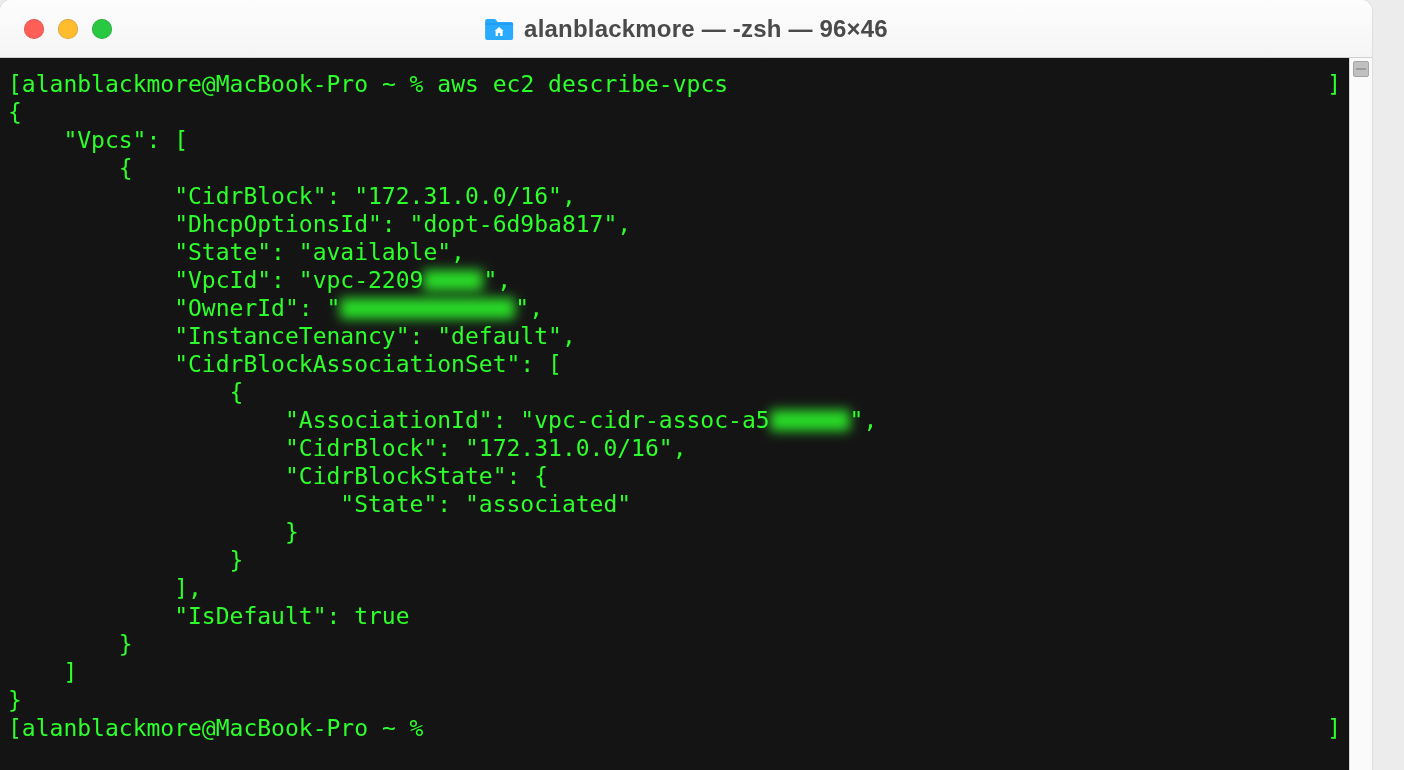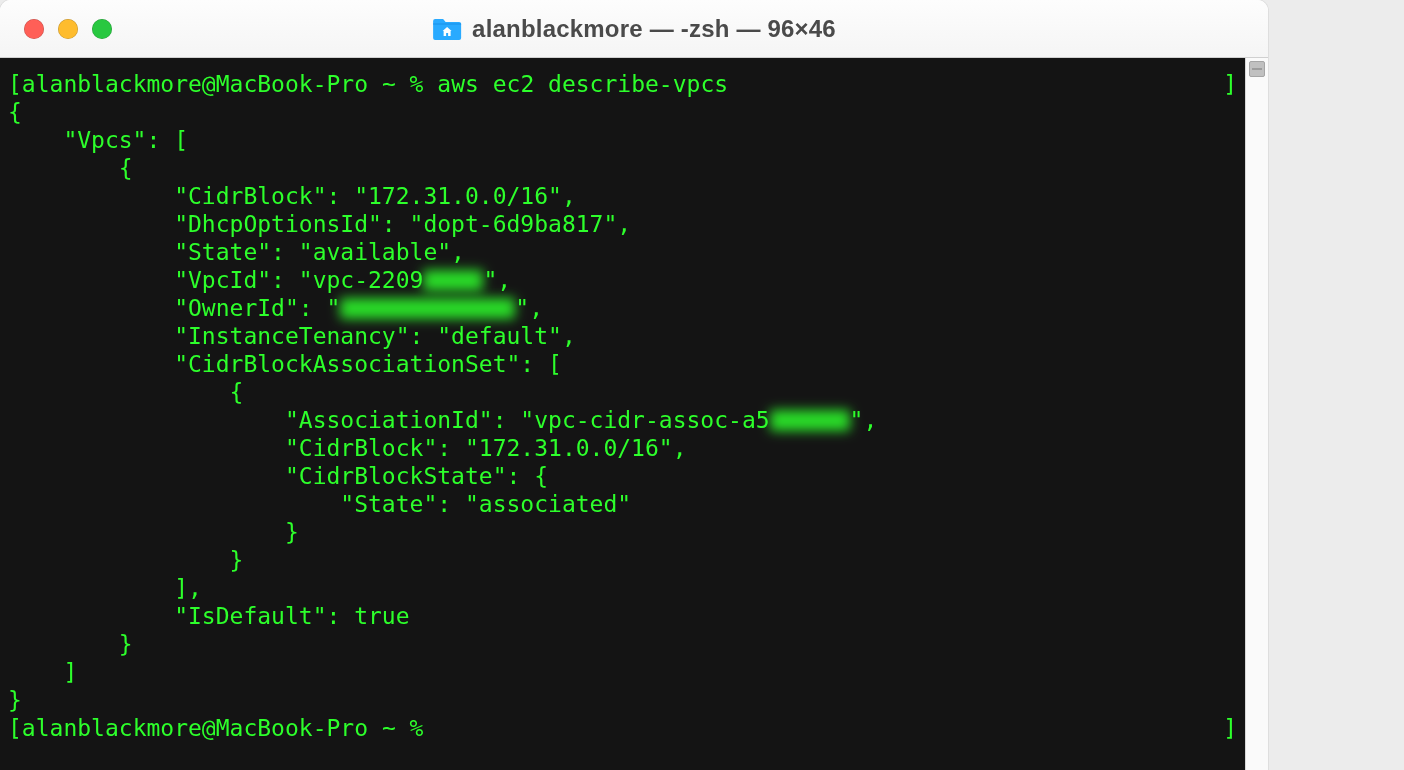--- a/index.html
+++ b/index.html
@@ -4,21 +4,21 @@
   <style>
     * { margin: 0; padding: 0; box-sizing: border-box; }
     body {
       width: 1404px;
       height: 770px;
       background: #ececec;
       font-family: "Menlo", "Monaco", "Courier New", monospace;
       overflow: hidden;
     }
     .window {
-      width: 1268px;
+      width: 1372px;
       height: 770px;
       background: #fff;
       border-radius: 11px 11px 0 0;
       box-shadow: 0 0 0 1px rgba(0,0,0,.06);
       overflow: hidden;
       position: relative;
       display: flex;
       flex-direction: column;
     }
     .titlebar {

